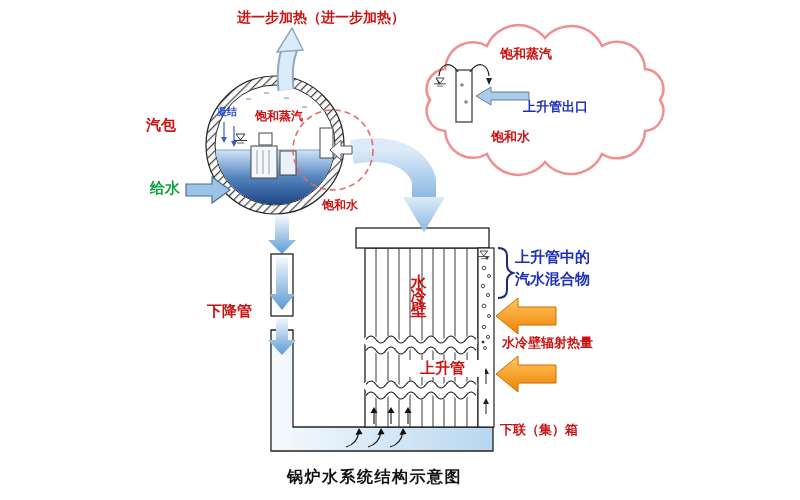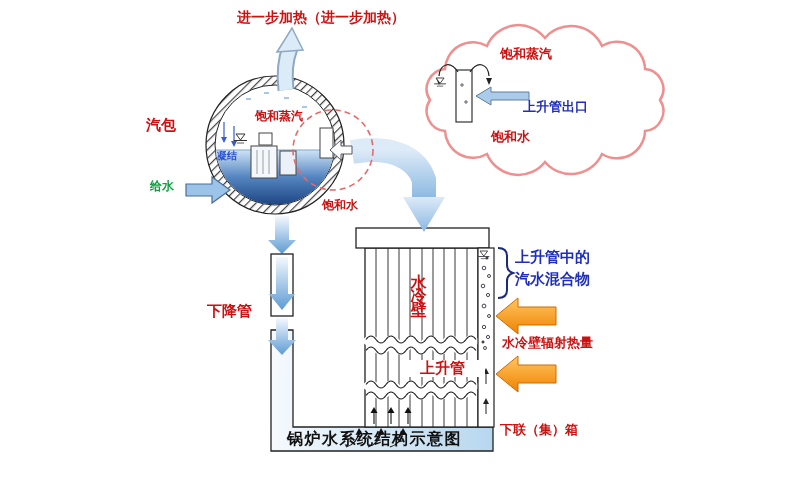--- a/index.html
+++ b/index.html
@@ -212,32 +212,32 @@
     </g>
     <polygon points="476,96 491,87 491,92 529,92 529,100 491,100 491,105" fill="#aacbe9" stroke="#627e9b" stroke-width="1"></polygon>
     <use href="#wl" transform="translate(436,78) scale(0.9)"></use>
     <circle cx="462" cy="85" r="1.2" fill="none" stroke="#333" stroke-width="0.8"></circle>
     <circle cx="466" cy="102" r="1.2" fill="none" stroke="#333" stroke-width="0.8"></circle>
   </g>
 </svg>
 
 <div class="lbl red" style="left:237px;top:10px;font-size:14px;">进一步加热（进一步加热）</div>
 <div class="lbl red" style="left:146px;top:117px;font-size:15px;">汽包</div>
-<div class="lbl" style="left:217px;top:106px;font-size:10px;color:#2a4fd0;margin-top:44px;">凝结</div>
+<div class="lbl" style="left:217px;top:106px;font-size:10px;color:#2a4fd0;">凝结</div>
 <div class="lbl red" style="left:255px;top:110px;font-size:12px;">饱和蒸汽</div>
-<div class="lbl green" style="left:150px;top:180px;font-size:12px;">给水</div>
+<div class="lbl green" style="left:150px;top:180px;font-size:15px;">给水</div>
 <div class="lbl red" style="left:322px;top:199px;font-size:12px;">饱和水</div>
 <div class="lbl red" style="left:207px;top:303px;font-size:15px;">下降管</div>
 
 <div class="lbl red" style="left:500px;top:47px;font-size:13px;">饱和蒸汽</div>
 <div class="lbl blue" style="left:523px;top:100px;font-size:13px;">上升管出口</div>
 <div class="lbl red" style="left:491px;top:130px;font-size:13px;">饱和水</div>
 
 <div class="lbl blue" style="left:515px;top:249px;font-size:15px;">上升管中的</div>
 <div class="lbl blue" style="left:515px;top:271px;font-size:15px;">汽水混合物</div>
 <div class="lbl red" style="left:502px;top:336px;font-size:13px;">水冷壁辐射热量</div>
 <div class="lbl red vert" style="left:410px;top:261px;font-size:16px;">水冷壁</div>
 <div class="lbl red" style="left:400px;top:360px;font-size:15px;background:#fff;padding:0 20px;">上升管</div>
 <div class="lbl red" style="left:500px;top:423px;font-size:13px;">下联（集）箱</div>
 
-<div class="lbl black" style="left:287px;top:430px;font-size:16px;font-weight:600;letter-spacing:1.5px;">锅炉水系统结构示意图</div>
+<div class="lbl black" style="left:287px;top:468px;font-size:16px;font-weight:600;letter-spacing:1.5px;">锅炉水系统结构示意图</div>
 
 </div>
 
 </body></html>

